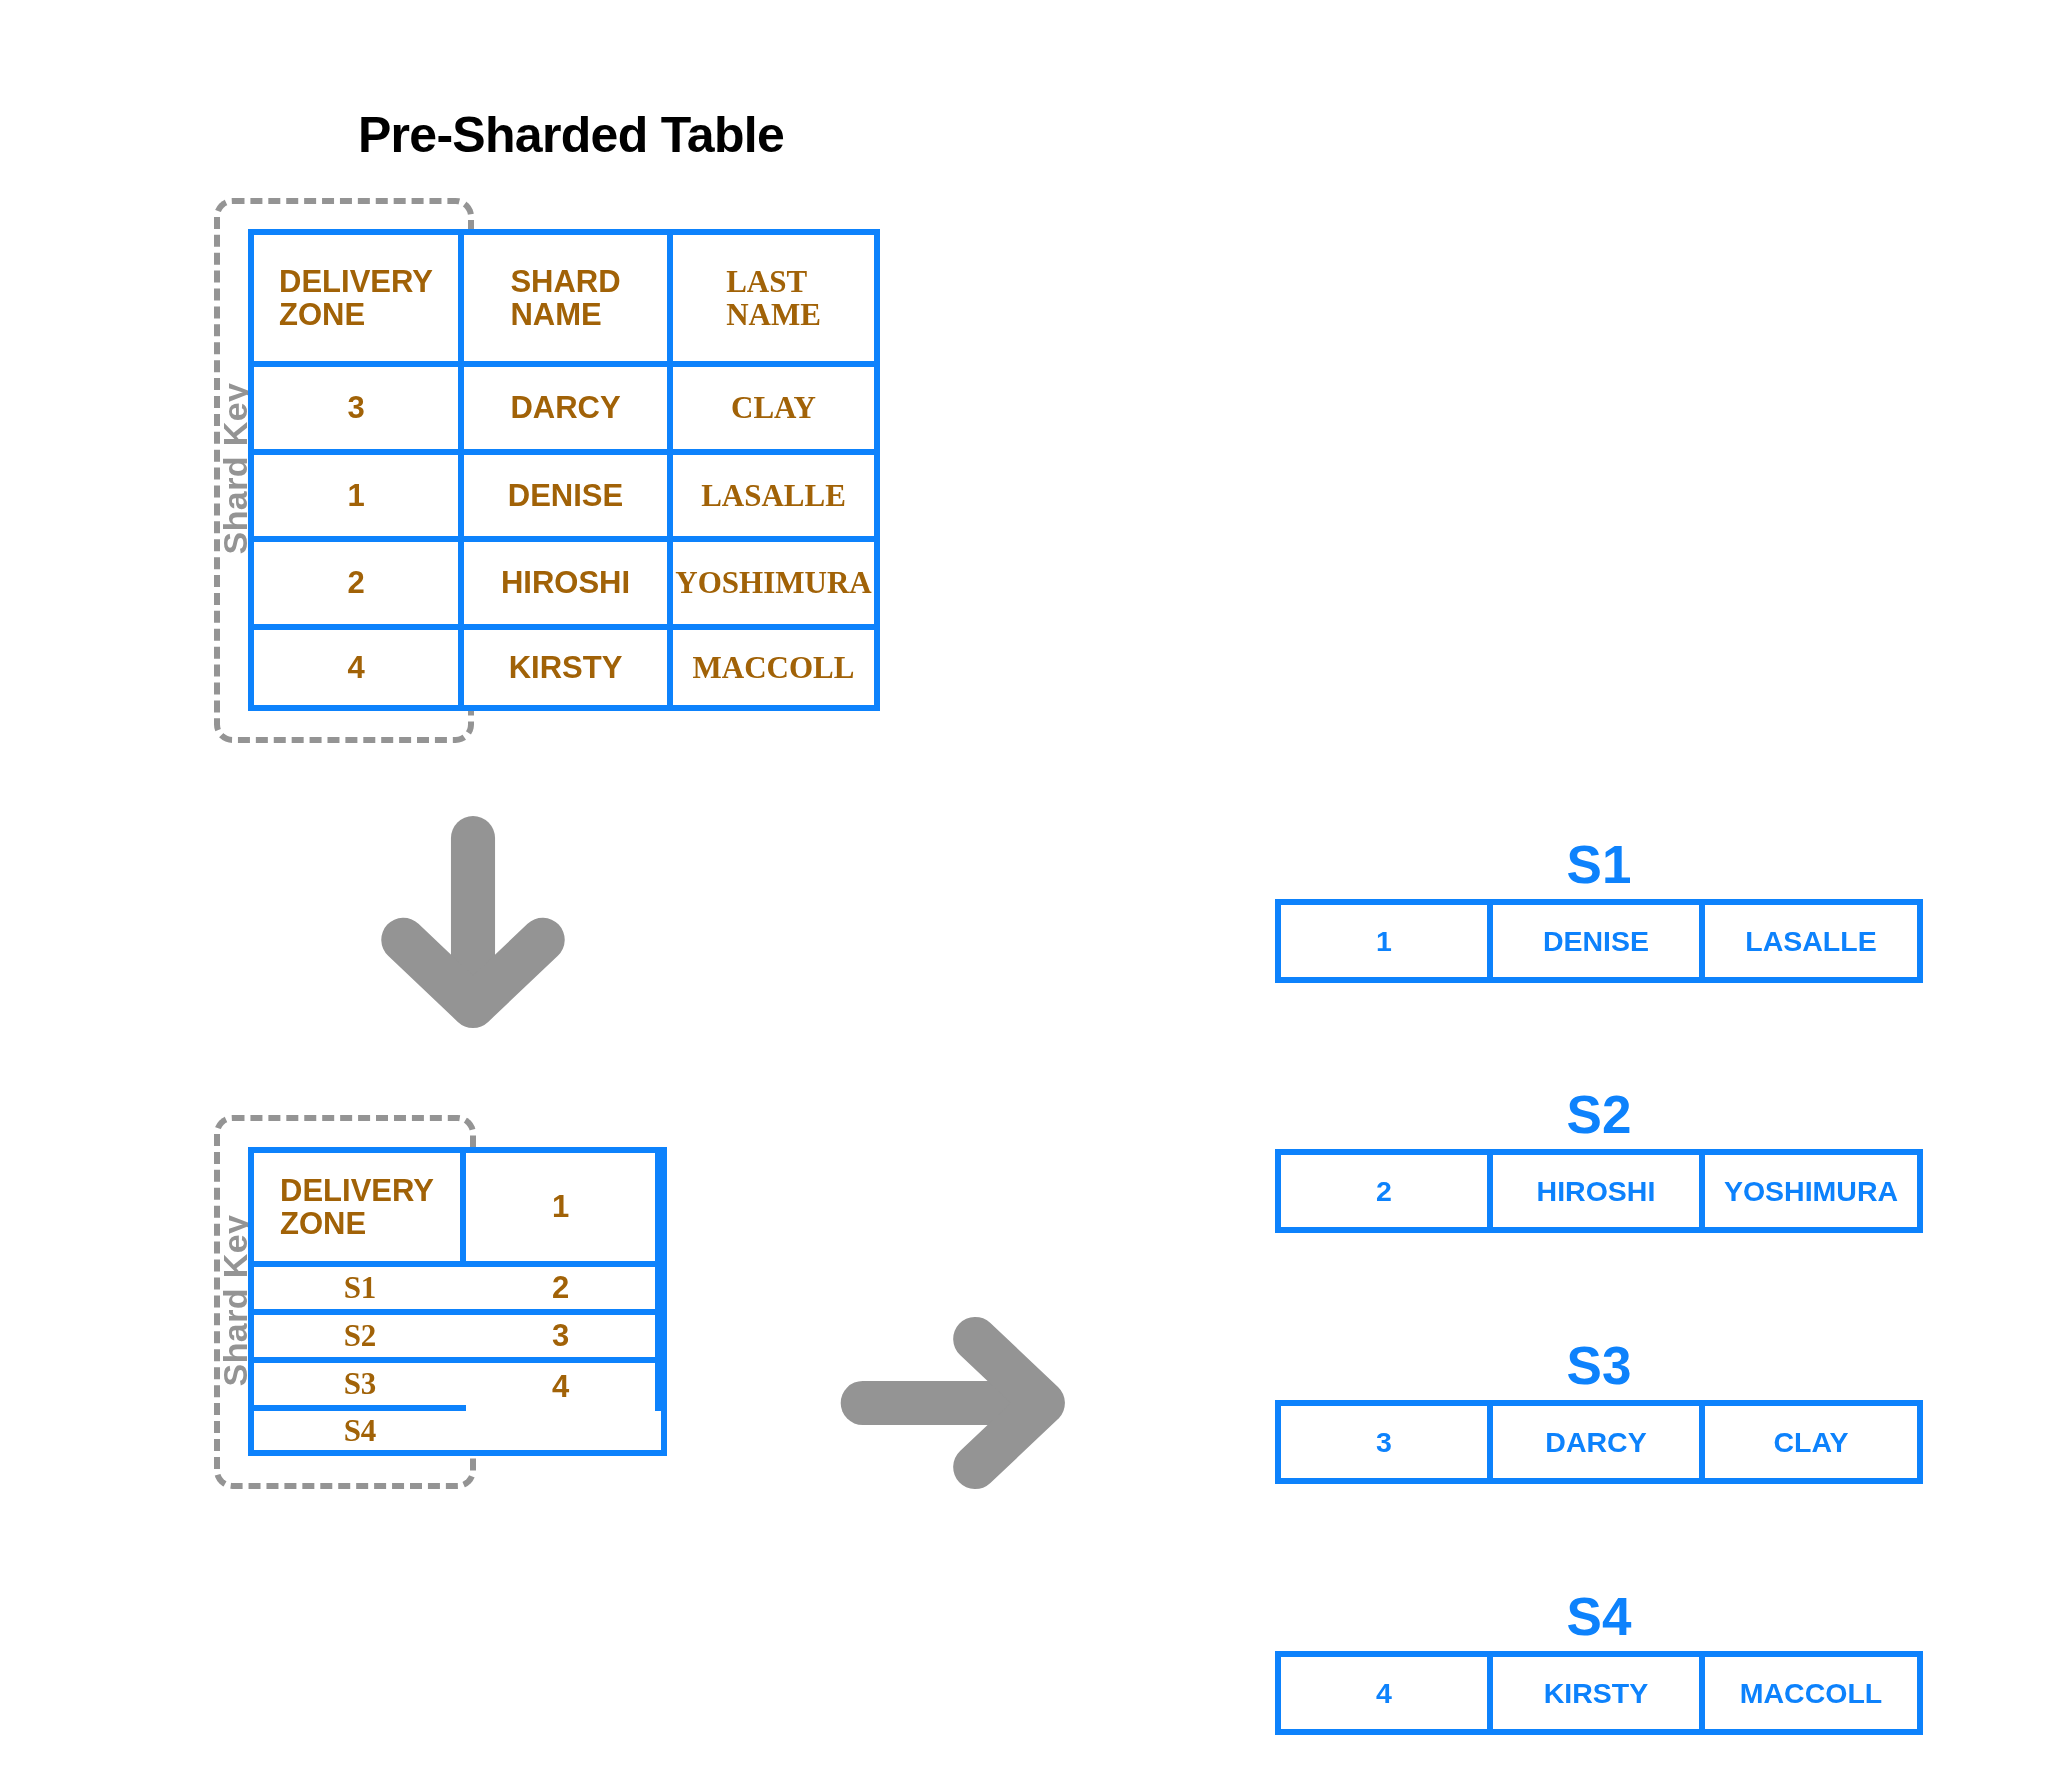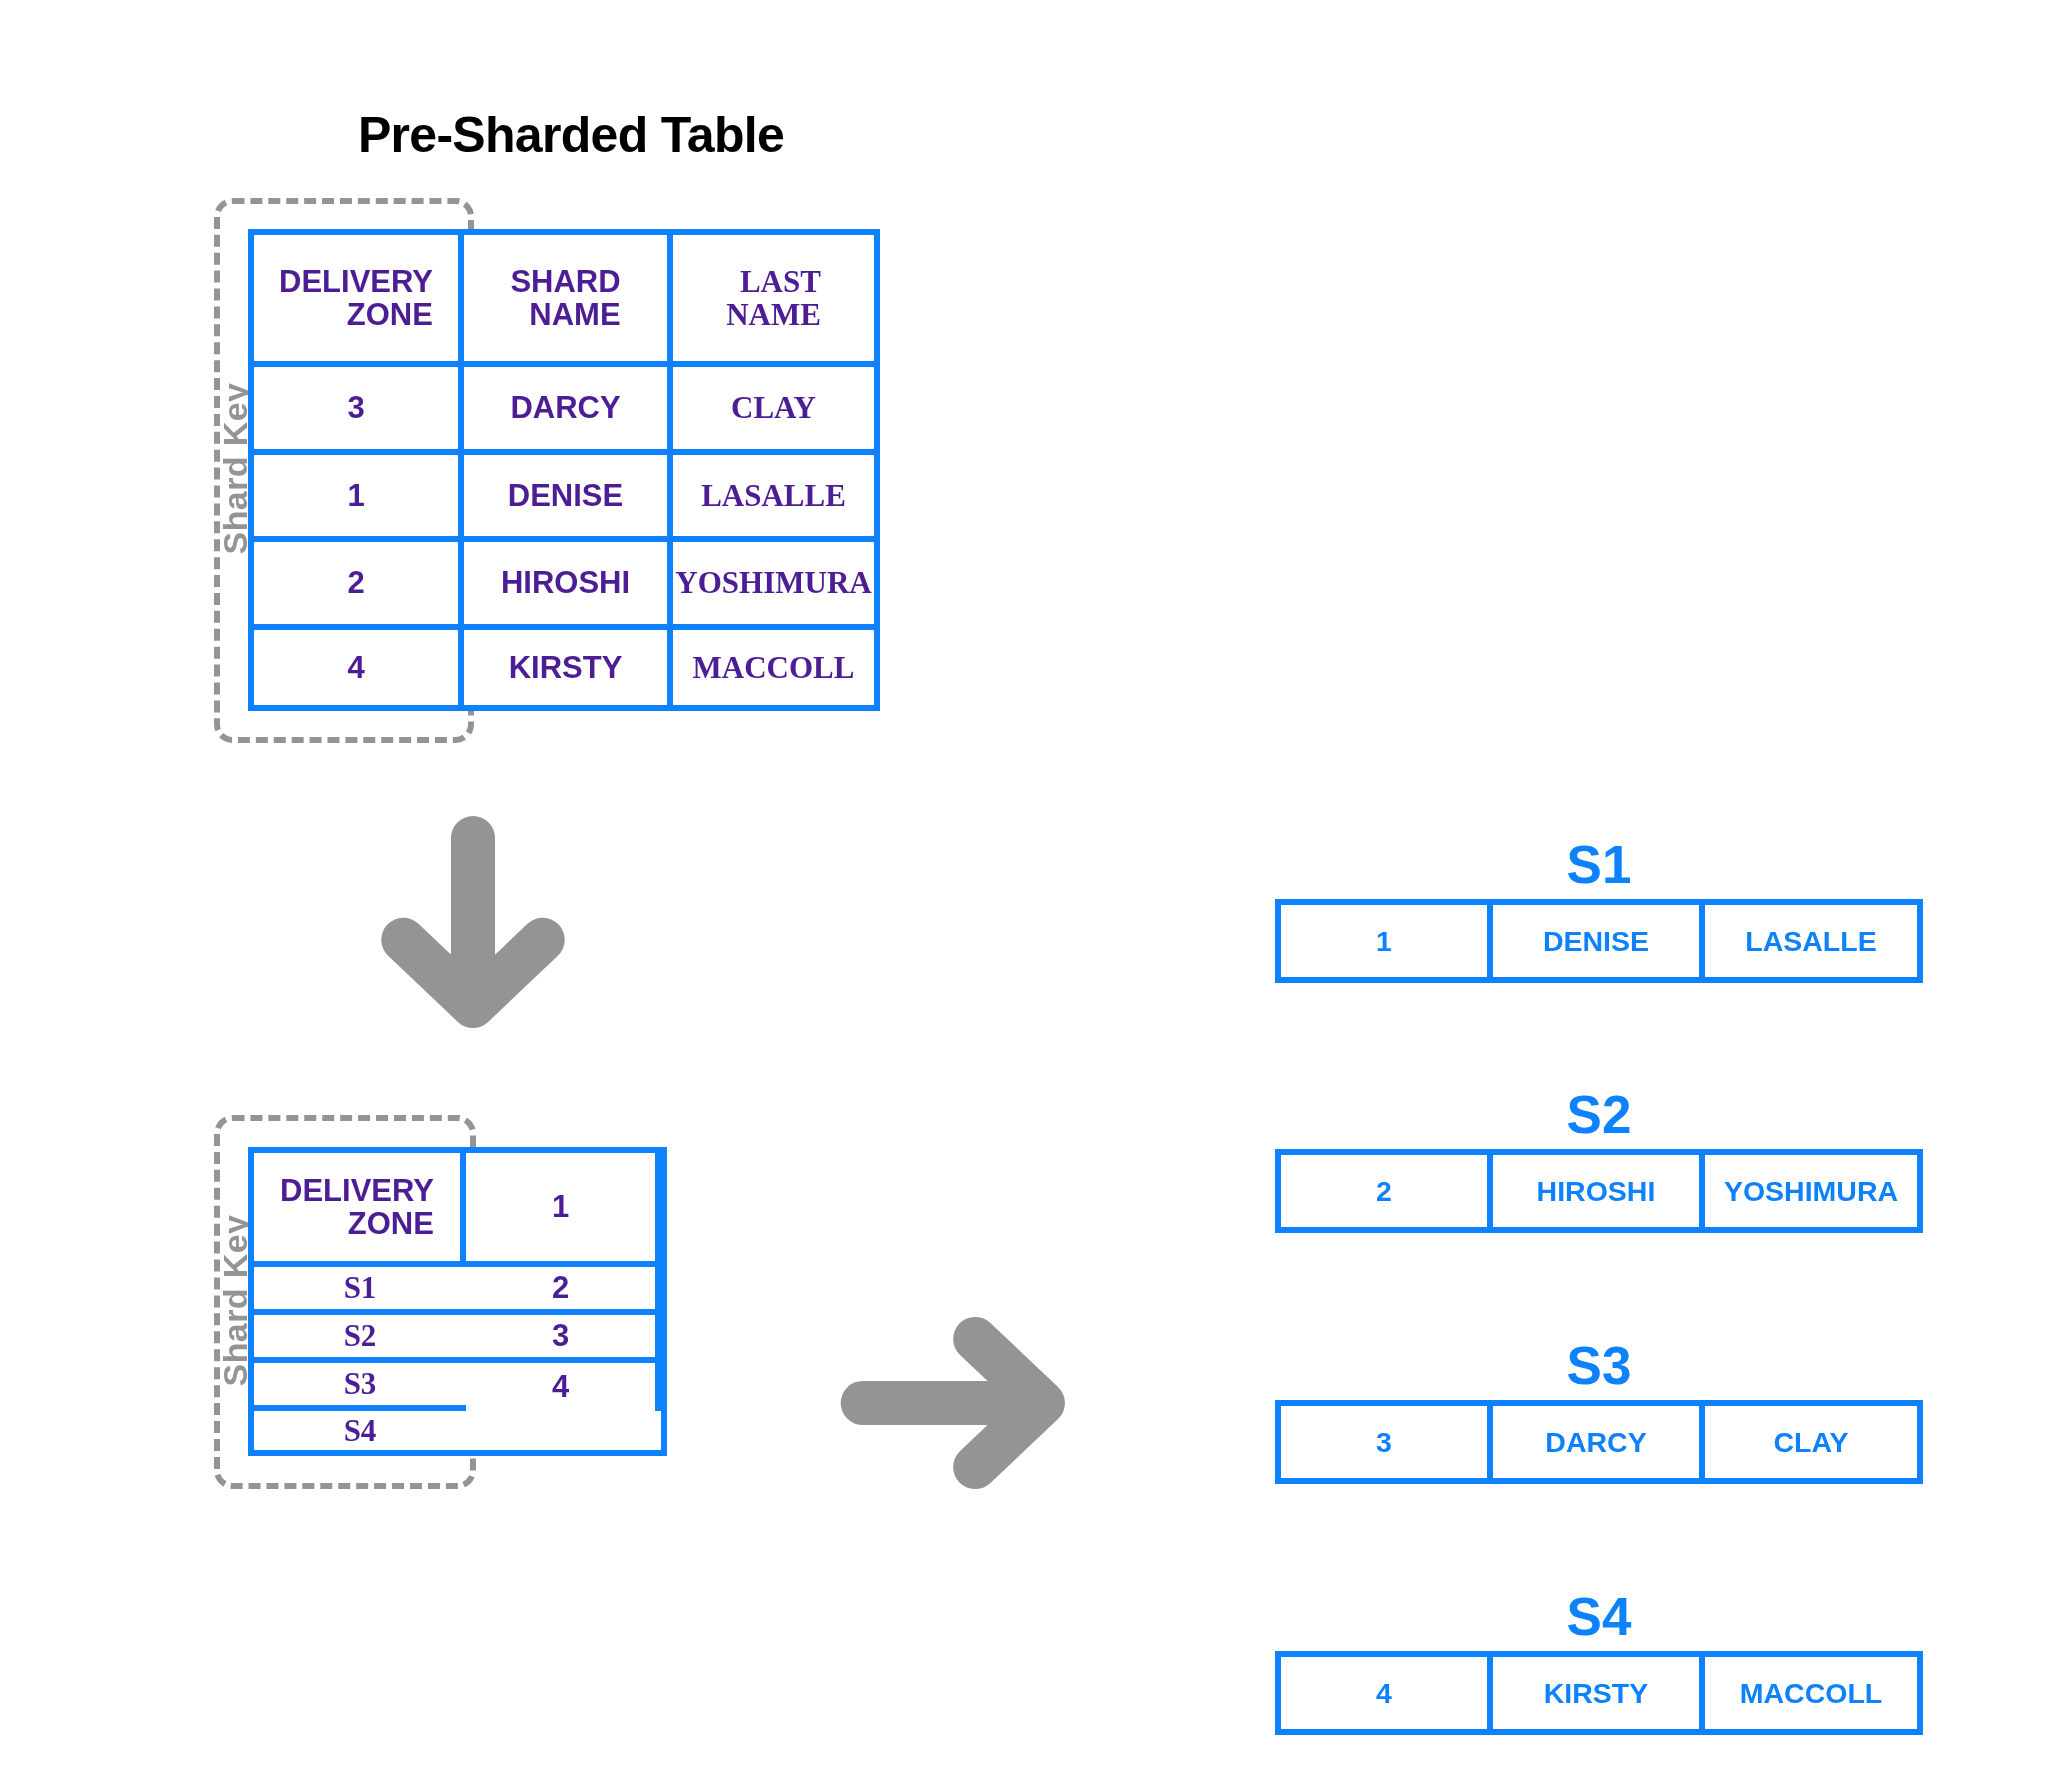--- a/index.html
+++ b/index.html
@@ -58,22 +58,22 @@
     box-sizing: border-box;
     border: 6.4px solid #0d82fc;
     display: grid;
     background: #ffffff;
   }
   .tbl .cell {
     box-sizing: border-box;
     display: flex;
     align-items: center;
     justify-content: center;
-    text-align: right;
-    color: #4c1d95;
+    text-align: left;
+    color: #a16207;
     font-weight: bold;
     line-height: 1.08;
     border-right: 6.4px solid #0d82fc;
     border-bottom: 6.4px solid #0d82fc;
     overflow: hidden;
     white-space: nowrap;
   }
   .tbl .cell.last-col { border-right: none; font-family: Liberation Serif, serif; }
   .tbl .cell.last-row { border-bottom: none; }
 

